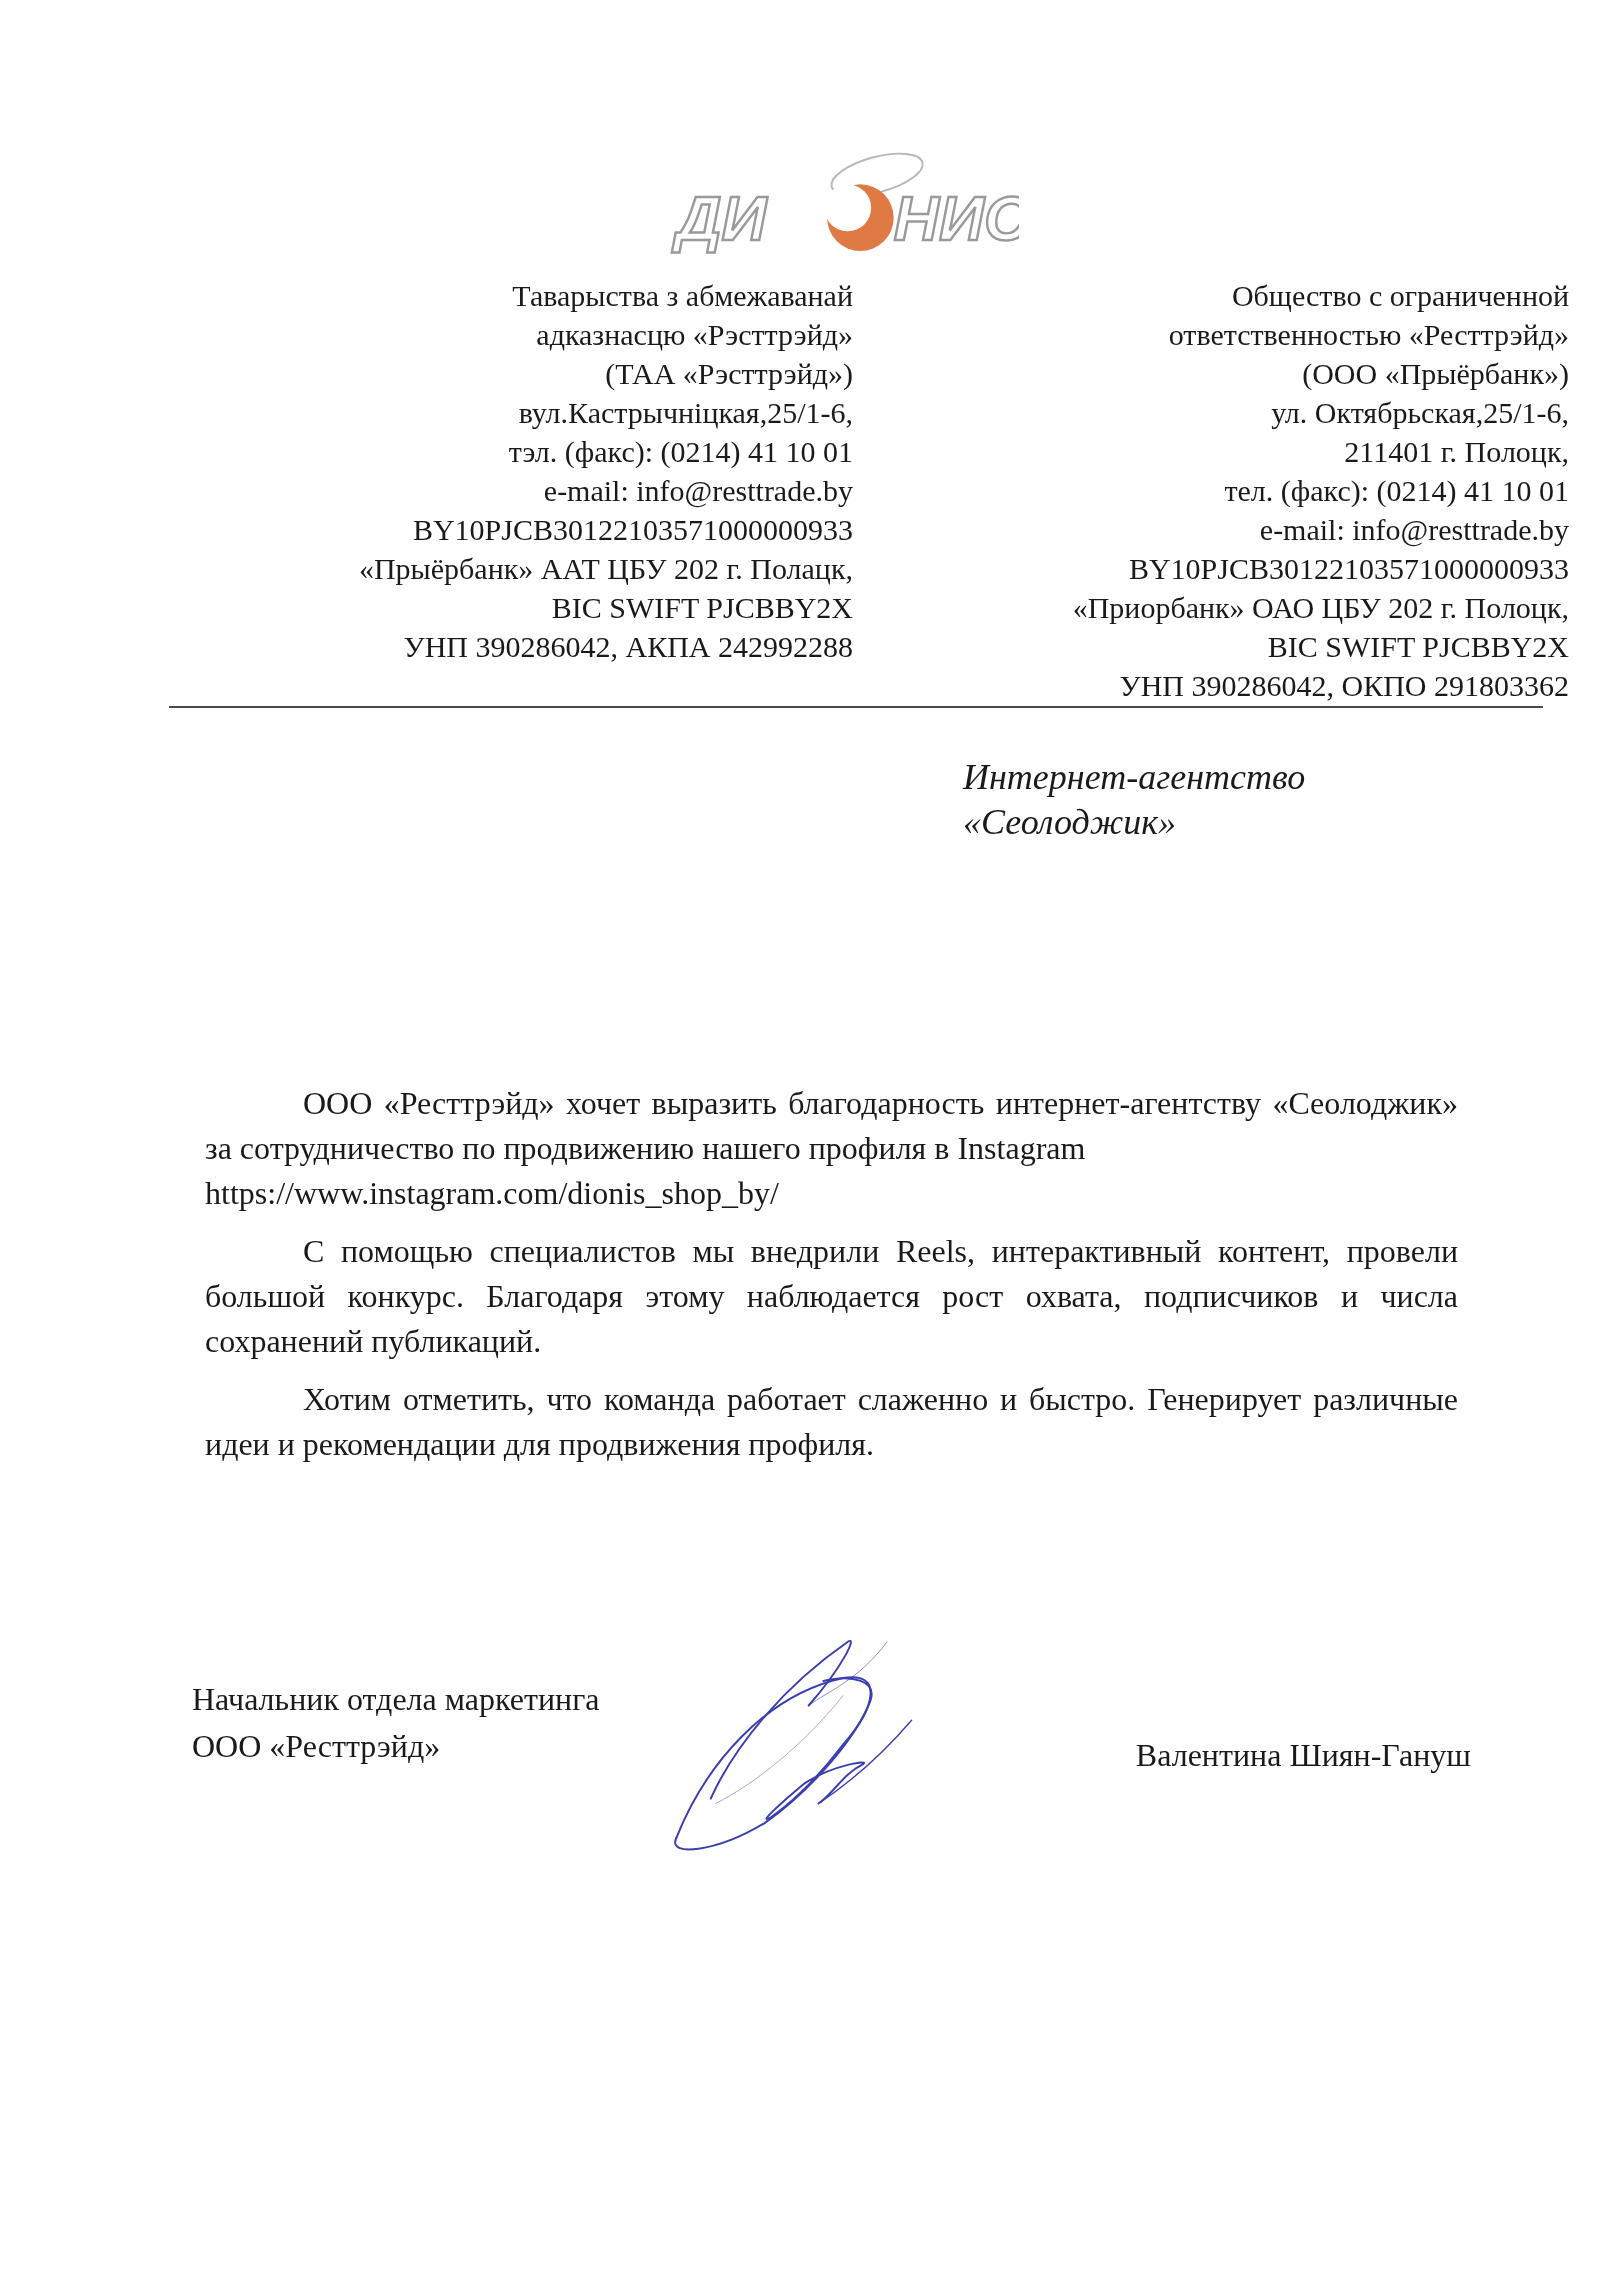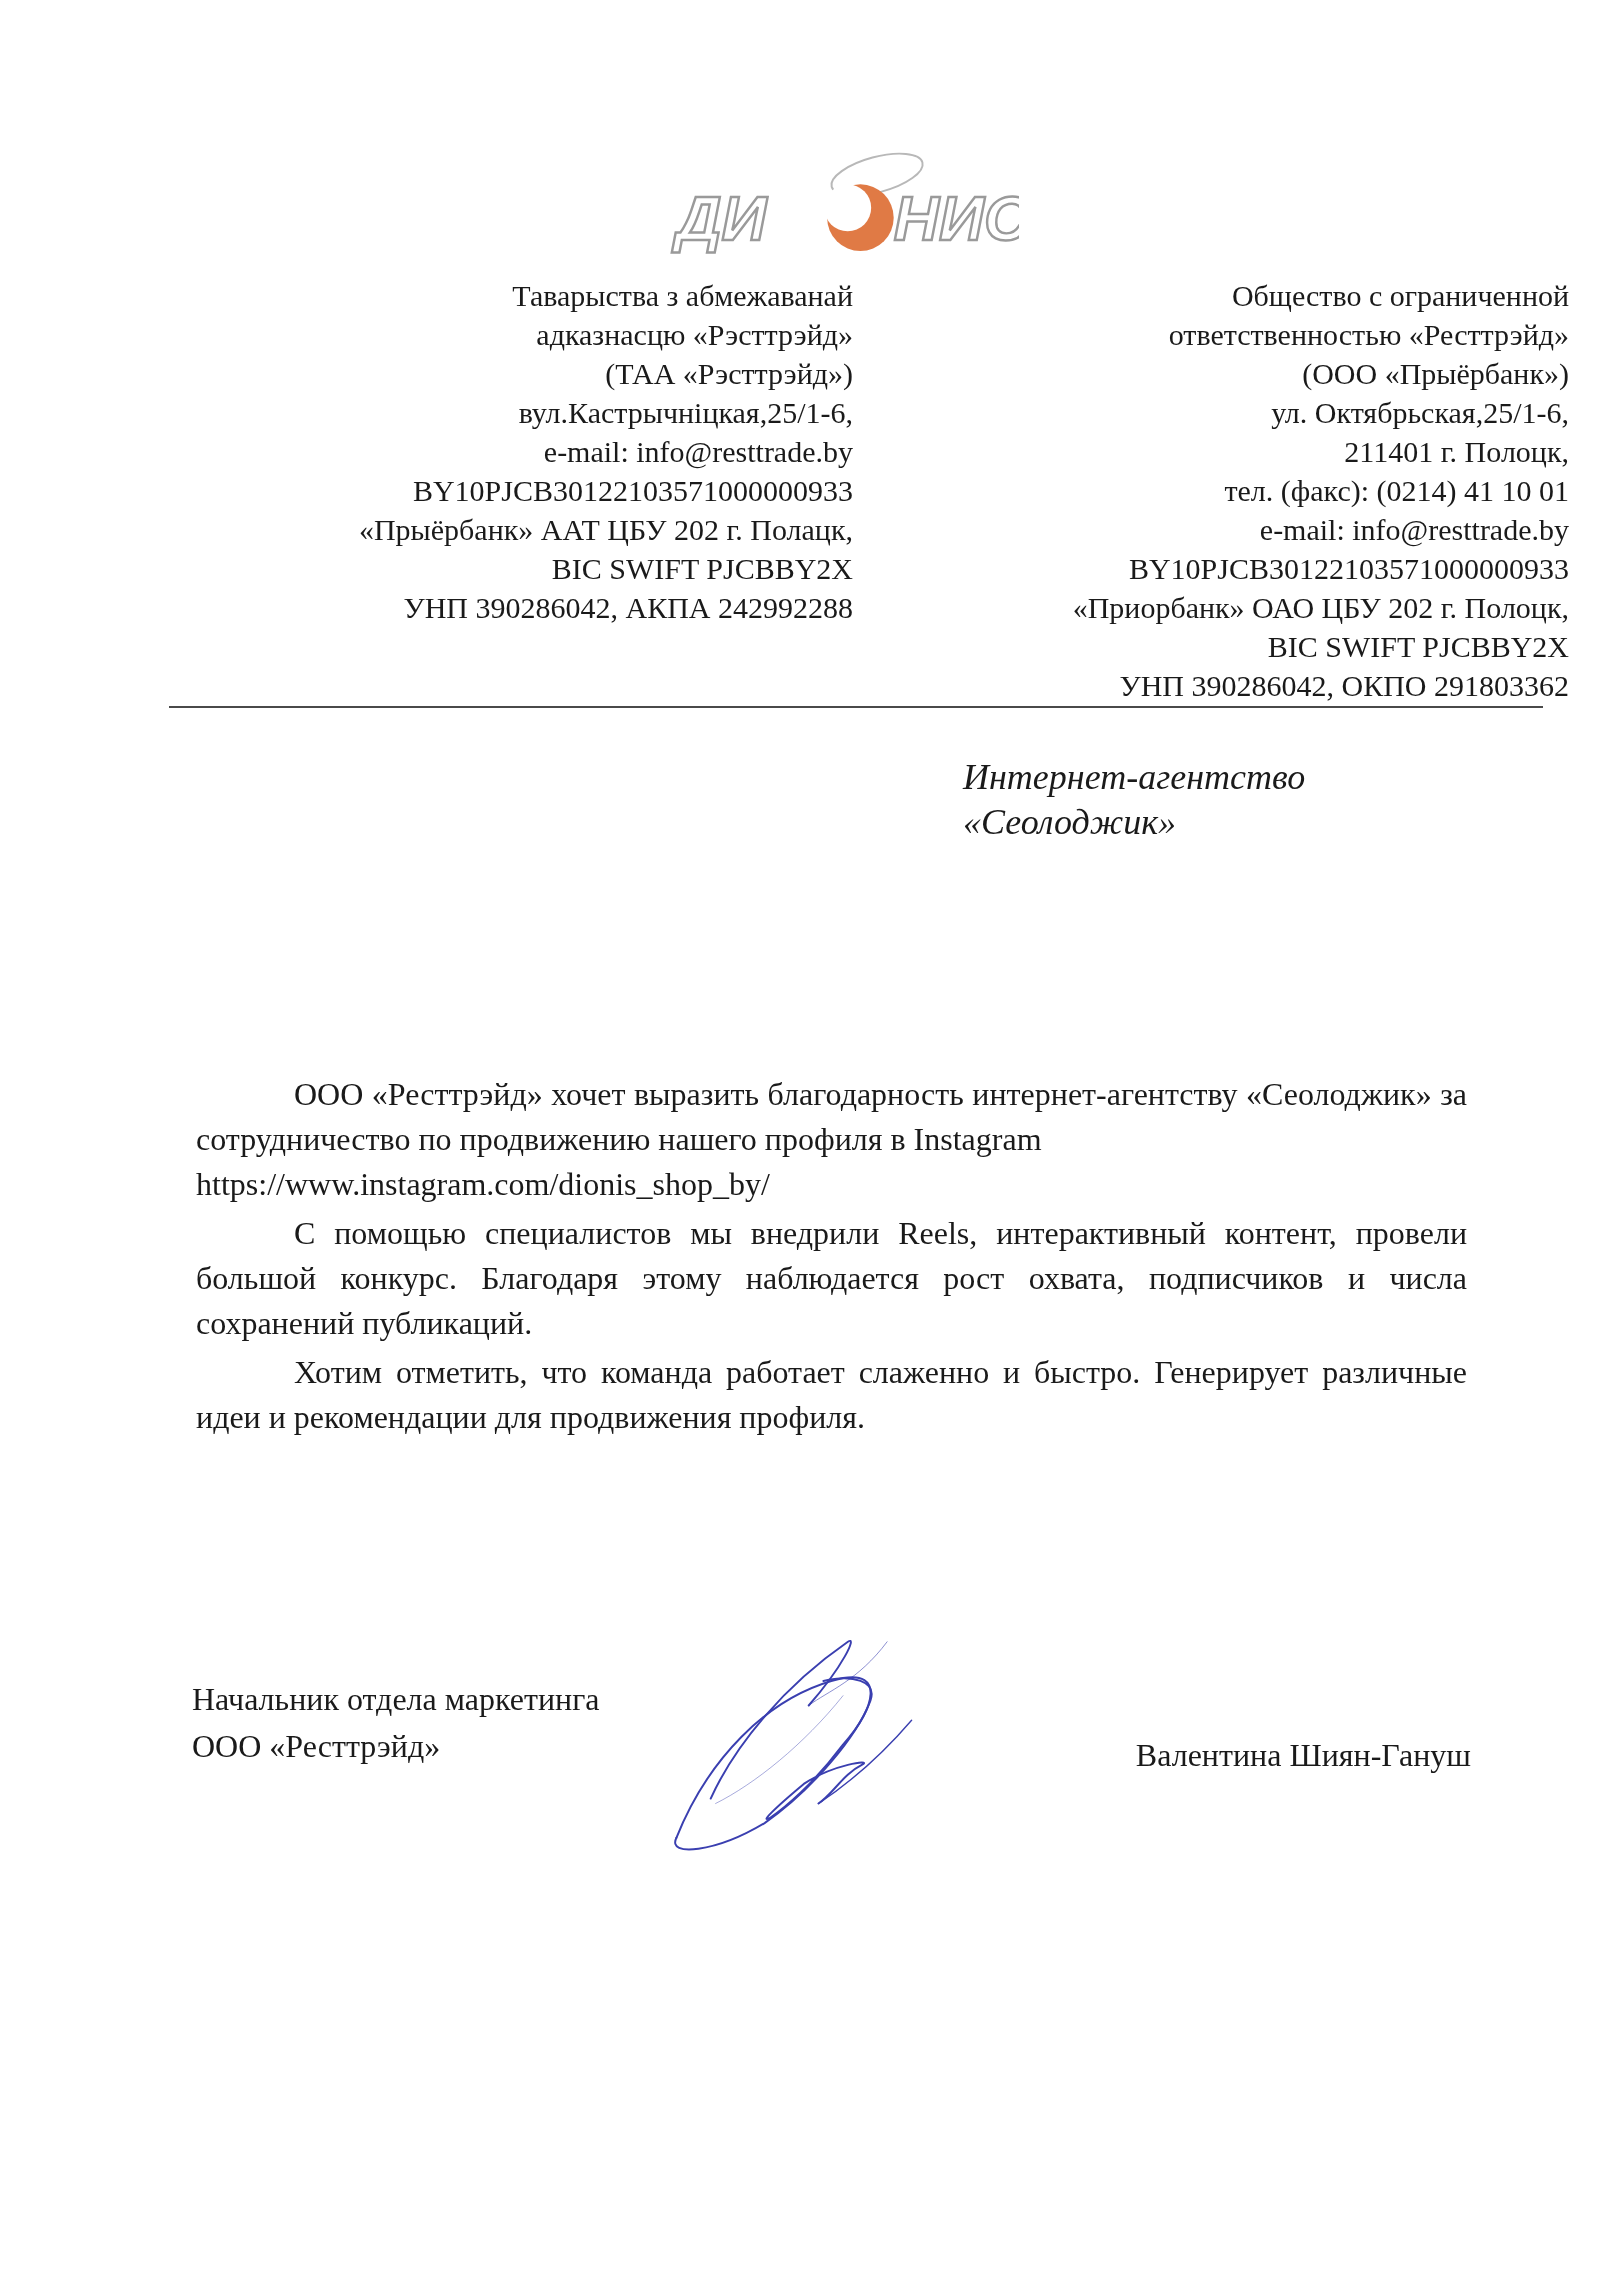--- a/index.html
+++ b/index.html
@@ -22,21 +22,21 @@
     position: absolute; left: 169px; top: 706px; width: 1374px; height: 0;
     border-top: 2px solid #4a4a4a;
   }
   .addressee {
     position: absolute; left: 963px; top: 755px; font-size: 36px; line-height: 45px; font-style: italic;
   }
   .body-text {
     position: absolute; left: 192px; top: 1068px; width: 1279px;
     font-size: 32px; line-height: 45px; text-align: justify;
   }
-  .body-text p { margin: 4px; text-indent: 98px; }
+  .body-text p { margin: 13px; text-indent: 98px; }
   .body-text .url { display: block; text-indent: 0; }
   .sig-left {
     position: absolute; left: 192px; top: 1676px; font-size: 32px; line-height: 47px;
   }
   .sig-right {
     position: absolute; right: 149px; top: 1723px; font-size: 32px; line-height: 47px;
     text-align: right;
     margin-top: 9px;
   }
   .signature {
@@ -54,20 +54,21 @@
     <text x="30" y="95" font-family="Liberation Sans, sans-serif" font-weight="bold" font-style="italic" font-size="64" fill="#ffffff" stroke="#9a9a9a" stroke-width="2.5">ДИ</text>
     <text x="252" y="95" font-family="Liberation Sans, sans-serif" font-weight="bold" font-style="italic" font-size="64" fill="#ffffff" stroke="#9a9a9a" stroke-width="2.5">НИС</text>
   </svg>
 </div>
 
 <div class="col col-left">
   <div>Таварыства з абмежаванай</div>
   <div>адказнасцю «Рэсттрэйд»</div>
   <div>(ТАА «Рэсттрэйд»)</div>
   <div>вул.Кастрычніцкая,25/1-6,</div>
+  <div>тэл. (факс): (0214) 41 10 01</div>
   <div>e-mail: info@resttrade.by</div>
   <div>BY10PJCB30122103571000000933</div>
   <div>«Прыёрбанк» ААТ ЦБУ 202 г. Полацк,</div>
   <div>BIC SWIFT PJCBBY2X</div>
   <div>УНП 390286042, АКПА 242992288</div>
 </div>
 
 <div class="col col-right">
   <div>Общество с ограниченной</div>
   <div>ответственностью «Ресттрэйд»</div>

